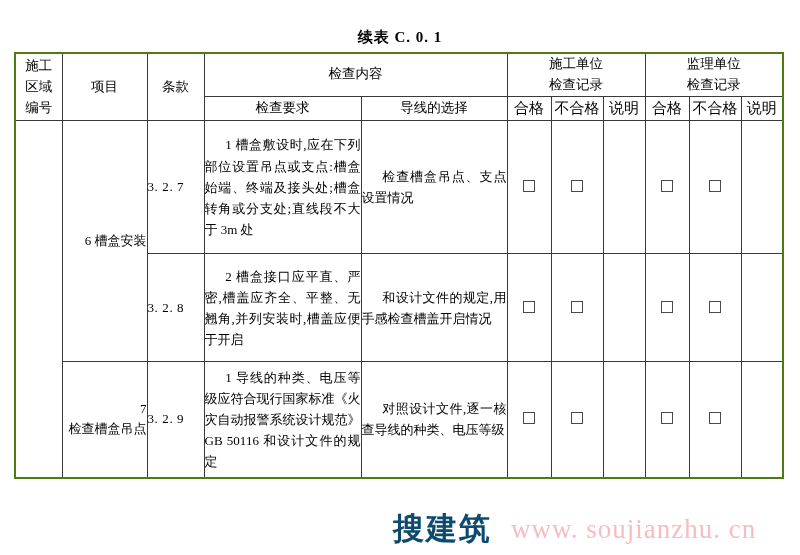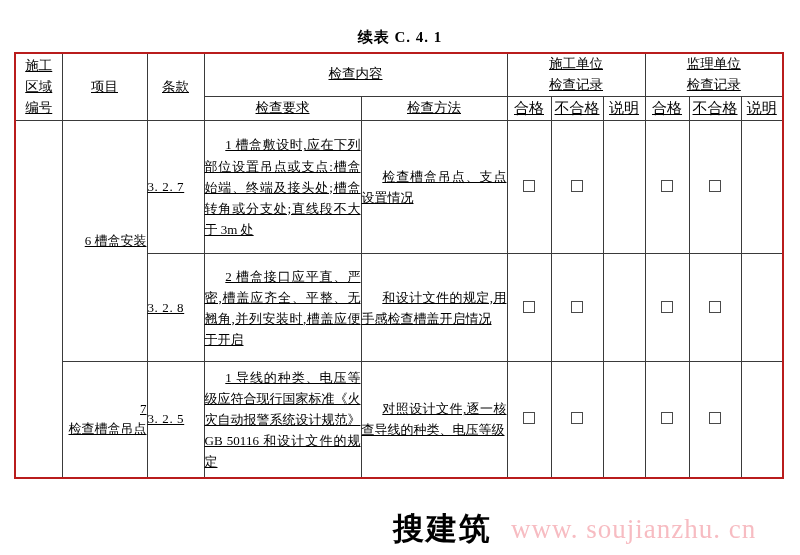--- a/index.html
+++ b/index.html
@@ -44,22 +44,21 @@
   table.sheet td, table.sheet th {
     border: 1px solid #3a3a3a;
     padding: 0;
     font-weight: normal;
     vertical-align: middle;
     background: #fff;
   }
 
   
   table.sheet {
-    border: 2px solid #b91c1c;
-    text-decoration: underline;
+    border: 2px solid #4d7c0f;
   }
 
   .hcell {
     text-align: center;
     font-size: 13.5px;
     line-height: 1.55;
     padding: 4px 2px;
     font-family: "Liberation Serif", "DejaVu Serif", serif;
   }
   .hcell.small {
@@ -122,39 +121,39 @@
     pointer-events: none;
     z-index: 5;
     white-space: nowrap;
     font-family: "Liberation Sans", sans-serif;
   }
   .wm-cn {
     position: absolute;
     left: 0;
     top: 0;
     font-size: 31px;
-    color: #000000;
+    color: #0c4a6e;
     font-weight: bold;
     letter-spacing: 2px;
     font-family: "Liberation Serif", "DejaVu Serif", serif;
   }
   .wm-url {
     position: absolute;
     left: 118px;
     top: 6px;
     font-size: 27px;
     color: #f7bcc2;
     letter-spacing: 1px;
     font-family: Liberation Serif, serif;
   }
 </style>
 </head>
 <body>
 
-<div class="page-title">续表 C. 4. 1</div>
+<div class="page-title">续表 C. 0. 1</div>
 
 <div class="table-wrap">
   <table class="sheet">
     <colgroup>
       <col style="width:47px">
       <col style="width:85px">
       <col style="width:57px">
       <col style="width:157px">
       <col style="width:146px">
       <col style="width:44px">
@@ -179,21 +178,21 @@
           <span>施工单位</span>
           <span>检查记录</span>
         </th>
         <th class="hcell vstack" colspan="3">
           <span>监理单位</span>
           <span>检查记录</span>
         </th>
       </tr>
       <tr>
         <th class="hcell">检查要求</th>
-        <th class="hcell">检查方法</th>
+        <th class="hcell">导线的选择</th>
         <th class="hcell small">合格</th>
         <th class="hcell small">不合格</th>
         <th class="hcell small">说明</th>
         <th class="hcell small">合格</th>
         <th class="hcell small">不合格</th>
         <th class="hcell small">说明</th>
       </tr>
     </thead>
 
     <tbody>
@@ -248,21 +247,21 @@
           <span class="checkbox"></span>
         </td>
         <td class="check-cell"></td>
       </tr>
 
       <tr style="height:116px">
         <td class="center-cell">
           <span>7</span>
           <span>检查槽盒吊点</span>
         </td>
-        <td class="clause-cell">3. 2. 5</td>
+        <td class="clause-cell">3. 2. 9</td>
         <td class="body-cell">
           <span class="ind">1 导线的种类、电压等级应符合现行国家标准《火灾自动报警系统设计规范》GB 50116 和设计文件的规定</span>
         </td>
         <td class="body-cell">
           <span class="ind">对照设计文件,逐一核查导线的种类、电压等级</span>
         </td>
         <td class="check-cell">
           <span class="checkbox"></span>
         </td>
         <td class="check-cell">

